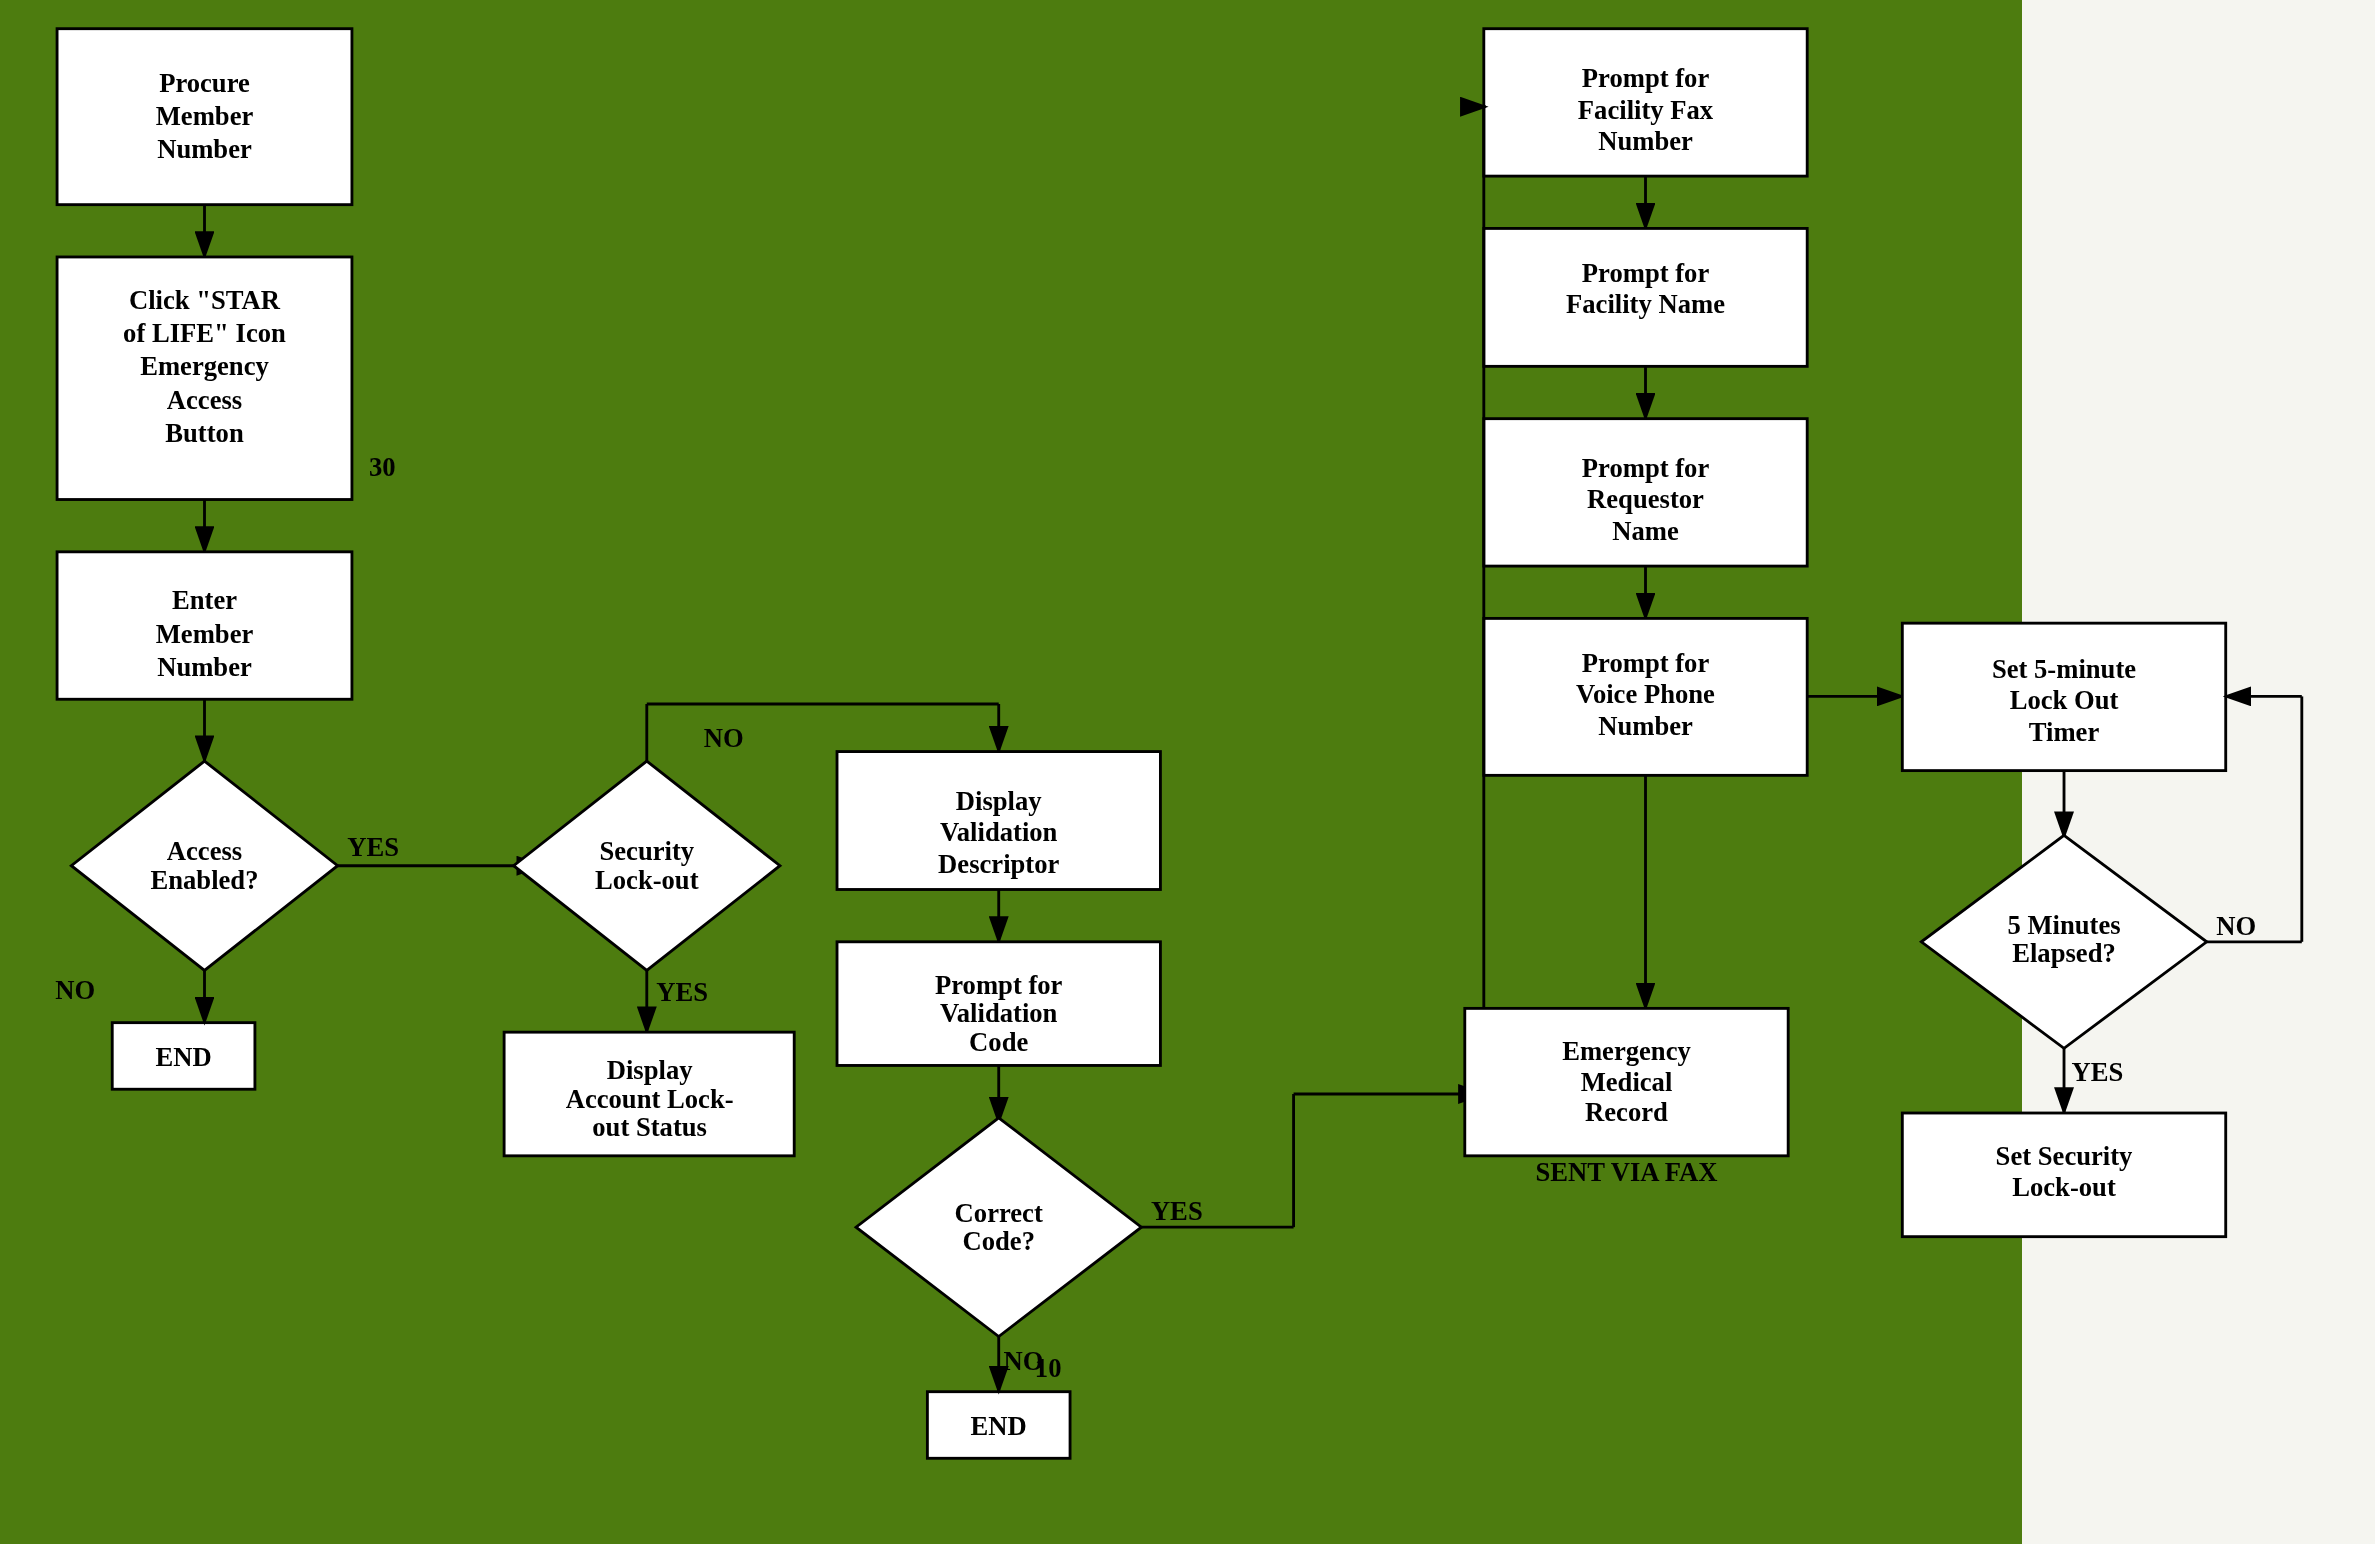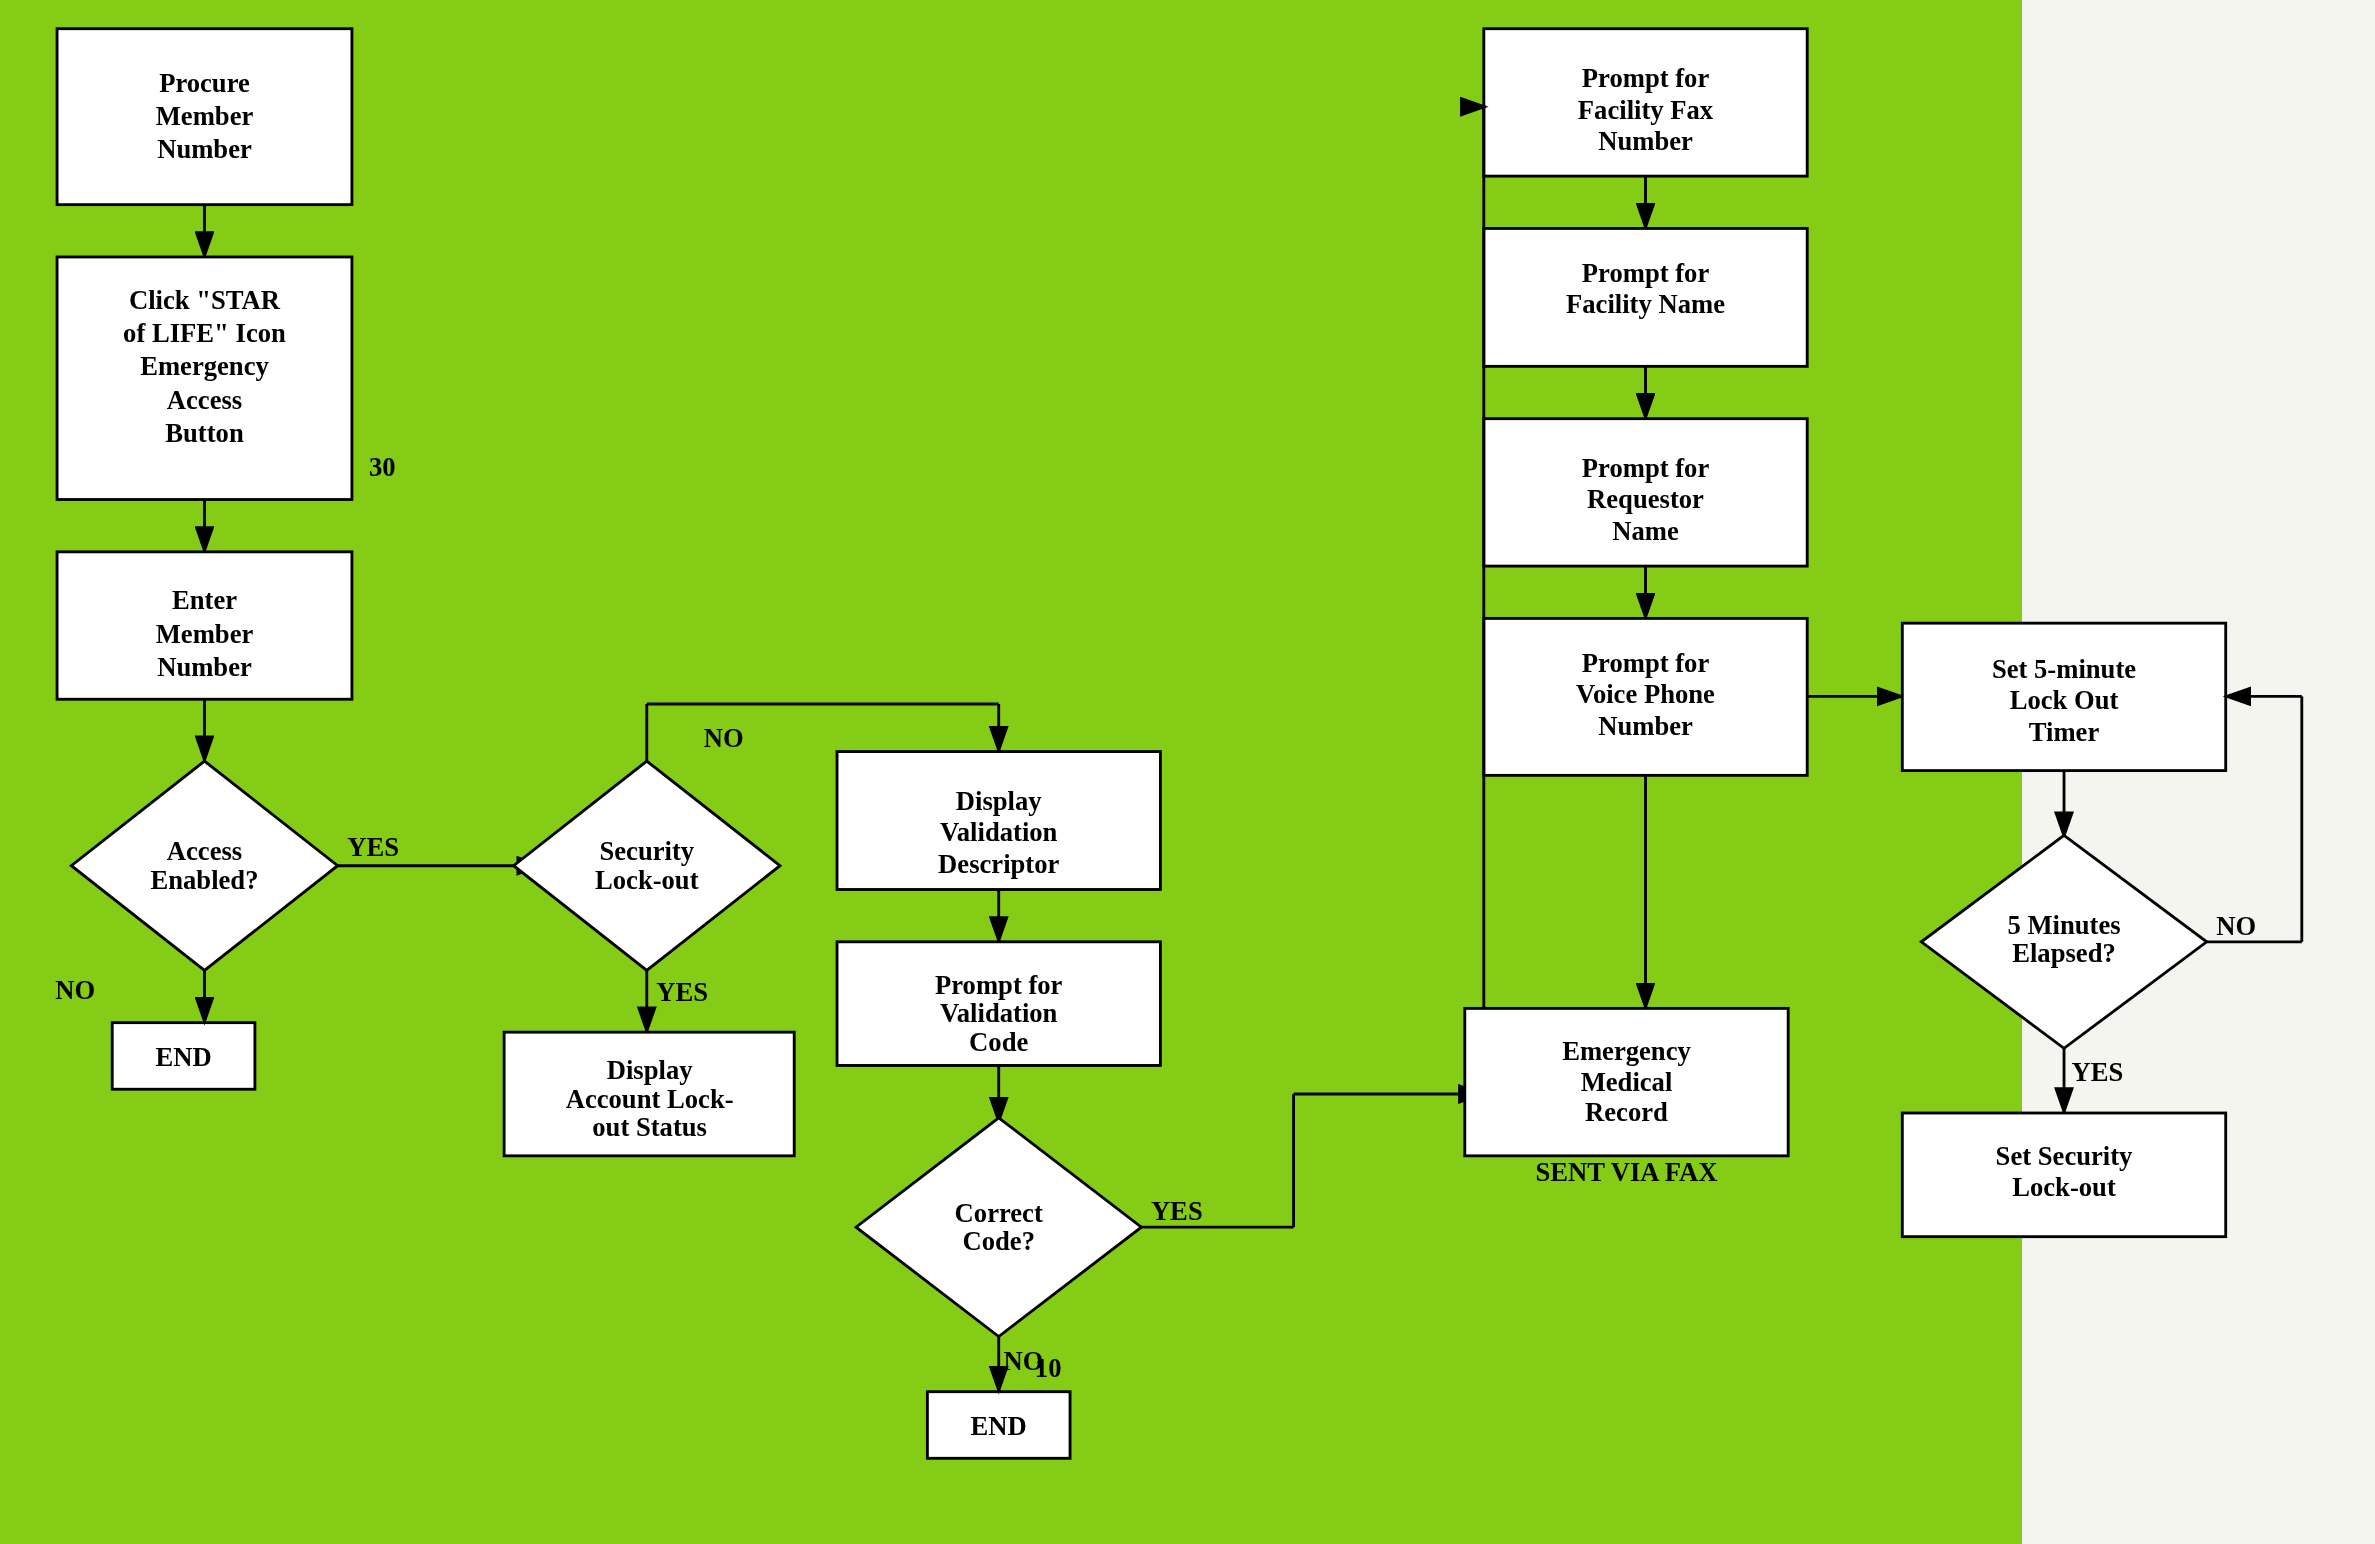--- a/index.html
+++ b/index.html
@@ -7,21 +7,21 @@
       background: #f5f5f0;
       font-family: 'Times New Roman', Times, serif;
       width: 2376px;
       height: 1545px;
       overflow: hidden;
       position: relative;
     }
     .flowchart-container {
       width: 2022px;
       height: 1545px;
-      background: #84cc16;
+      background: #4d7c0f;
       position: relative;
     }
     svg {
       position: absolute;
       top: 0; left: 0;
       width: 2376px;
       height: 1545px;
     }
     
     .fc-rect {

